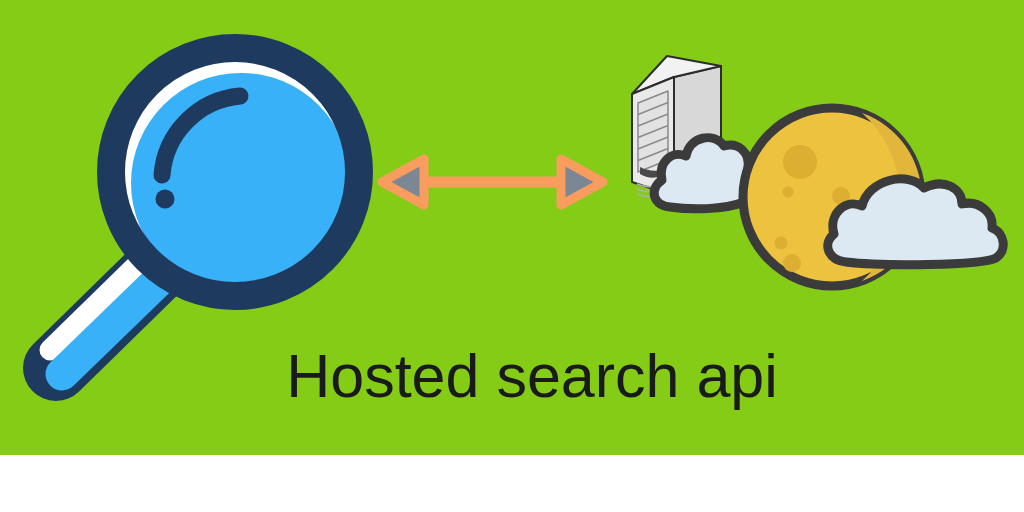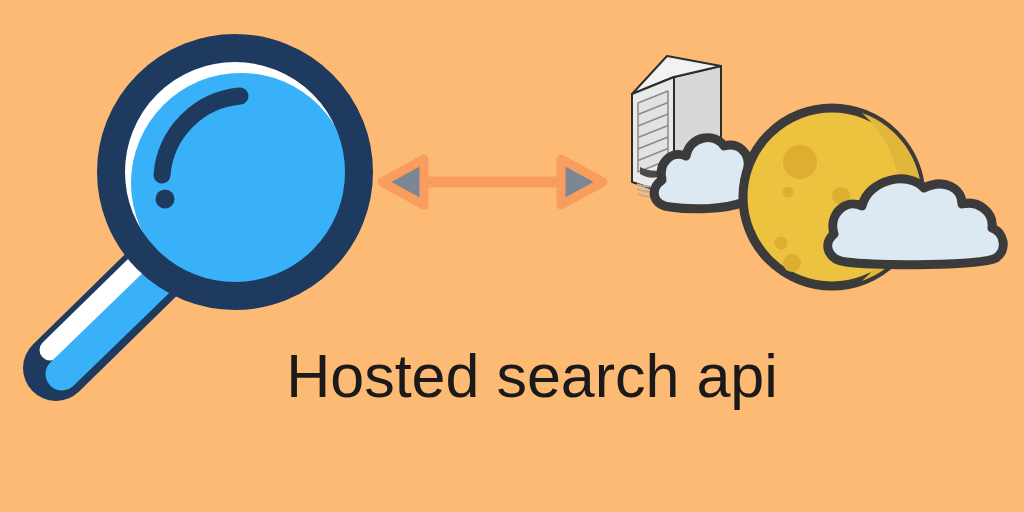--- a/index.html
+++ b/index.html
@@ -1,21 +1,21 @@
 <!DOCTYPE html>
 <html><head>
 <meta charset="utf-8">
 <style>
   html, body { margin: 0; padding: 0; }
   body { font-family: "Liberation Sans", sans-serif; background: #ffffff; }
   .stage {
     position: relative;
     width: 1024px;
-    height: 512px;
-    background: #fdba74;
+    height: 455px;
+    background: #84cc16;
     overflow: hidden;
   }
   .stage svg { position: absolute; left: 0; top: 0; }
   .caption {
     position: absolute;
     left: 0;
     top: 346px;
     width: 1064px;
     text-align: center;
     font-size: 61px;

